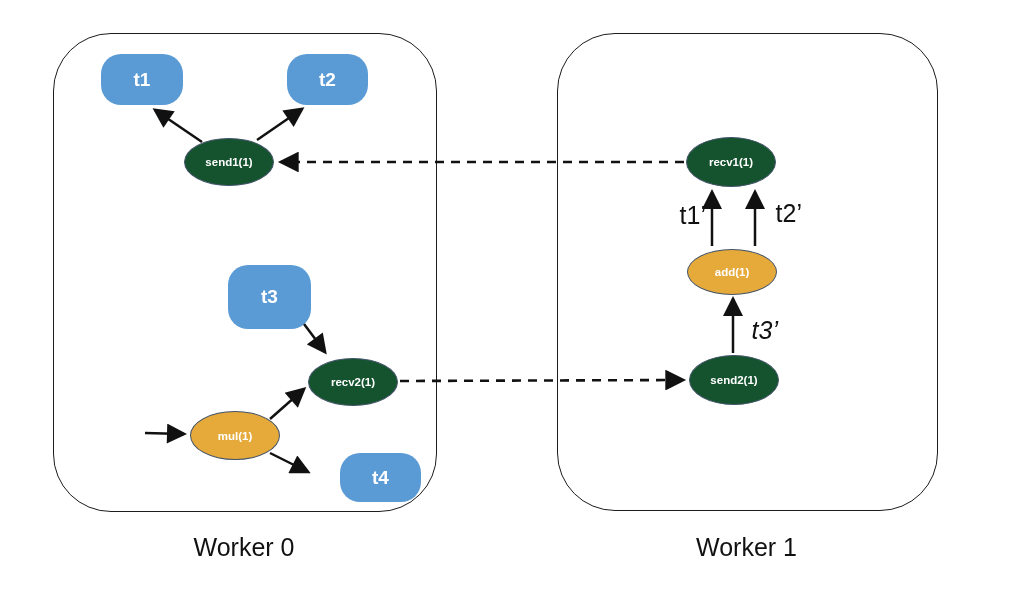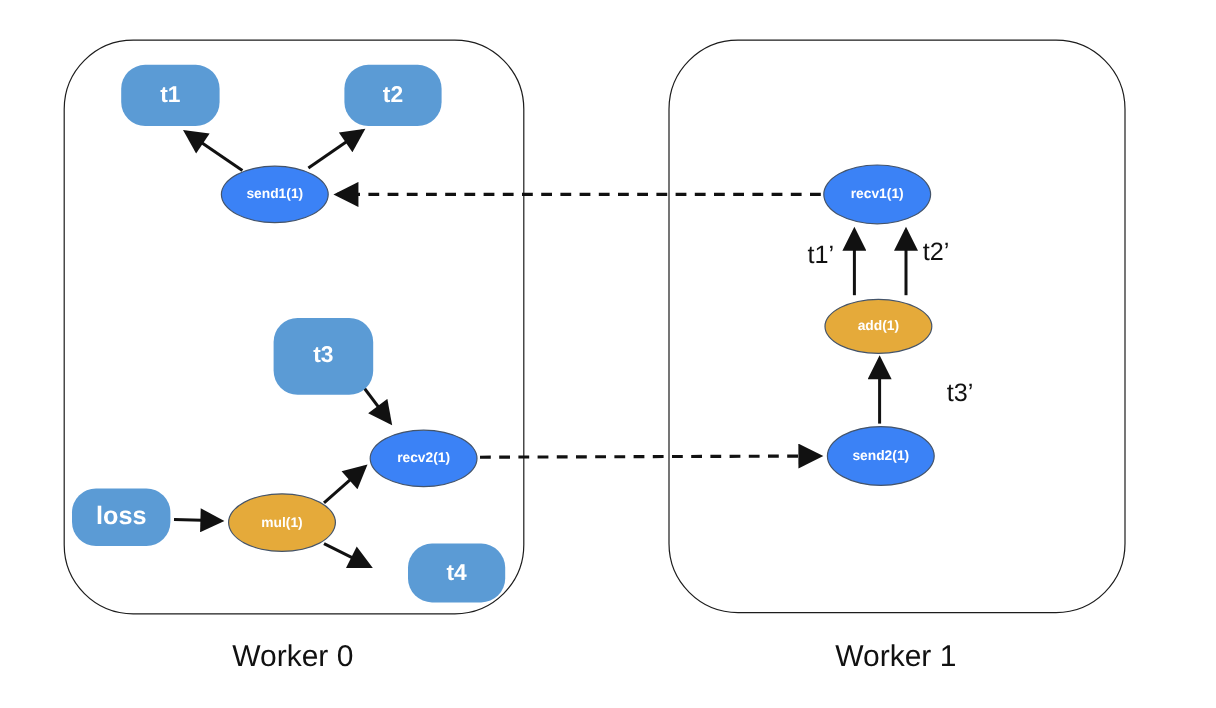--- a/index.html
+++ b/index.html
@@ -38,45 +38,45 @@
     background: #5b9bd5;
     font-size: 19px;
     border-radius: 20px;
   }
   .tensor.loss { font-size: 21px; }
   .op {
     border-radius: 50%;
     border: 1.6px solid #44546a;
     font-size: 11.5px;
   }
-  .op.red  { background: #3b82f6; }
+  .op.red  { background: #14532d; }
   .op.gold { background: #e5aa3a; }
 
   .t1   { left: 101px; top: 54px;  width: 82px; height: 51px; }
   .t2   { left: 287px; top: 54px;  width: 81px; height: 51px; }
   .send1{ left: 184px; top: 138px; width: 90px; height: 48px; }
   .t3   { left: 228px; top: 265px; width: 83px; height: 64px; }
   .recv2{ left: 308px; top: 358px; width: 90px; height: 48px; }
   .loss-box { left: 60px; top: 407px; width: 82px; height: 48px; }
   .mul  { left: 190px; top: 411px; width: 90px; height: 49px; }
   .t4   { left: 313px; top: 453px; width: 81px; height: 49px; margin-left: 27px; }
   .recv1{ left: 686px; top: 137px; width: 90px; height: 50px; }
   .add  { left: 687px; top: 249px; width: 90px; height: 46px; }
   .send2{ left: 689px; top: 355px; width: 90px; height: 50px; }
 
   .edge-label {
     position: absolute;
     color: #111111;
-    font-size: 21px;
+    font-size: 25px;
     width: 44px;
-    text-align: center;
+    text-align: right;
   }
   .el-t1p { left: 662px; top: 201px; }
   .el-t2p { left: 758px; top: 199px; }
-  .el-t3p { left: 778px; top: 316px; }
+  .el-t3p { left: 734px; top: 316px; font-style: italic; }
 
   .worker-label {
     position: absolute;
     color: #111111;
     font-size: 25px;
     text-align: center;
     top: 533px;
     height: 28px;
   }
   .wl0 { left: 53px;  width: 382px; }
@@ -109,21 +109,20 @@
 
     <path d="M684,162 L281,162" stroke="#111111" stroke-width="2.6" fill="none" stroke-dasharray="9 7" marker-end="url(#ah)"></path>
     <path d="M400,381 L683,380" stroke="#111111" stroke-width="2.6" fill="none" stroke-dasharray="9 7" marker-end="url(#ah)"></path>
   </svg>
 
   <div class="node tensor t1">t1</div>
   <div class="node tensor t2">t2</div>
   <div class="node op red send1">send1(1)</div>
   <div class="node tensor t3">t3</div>
   <div class="node op red recv2">recv2(1)</div>
-  <div class="node tensor loss loss-box">loss</div>
   <div class="node op gold mul">mul(1)</div>
   <div class="node tensor t4">t4</div>
 
   <div class="node op red recv1">recv1(1)</div>
   <div class="node op gold add">add(1)</div>
   <div class="node op red send2">send2(1)</div>
 
   <div class="edge-label el-t1p">t1’</div>
   <div class="edge-label el-t2p">t2’</div>
   <div class="edge-label el-t3p">t3’</div>

